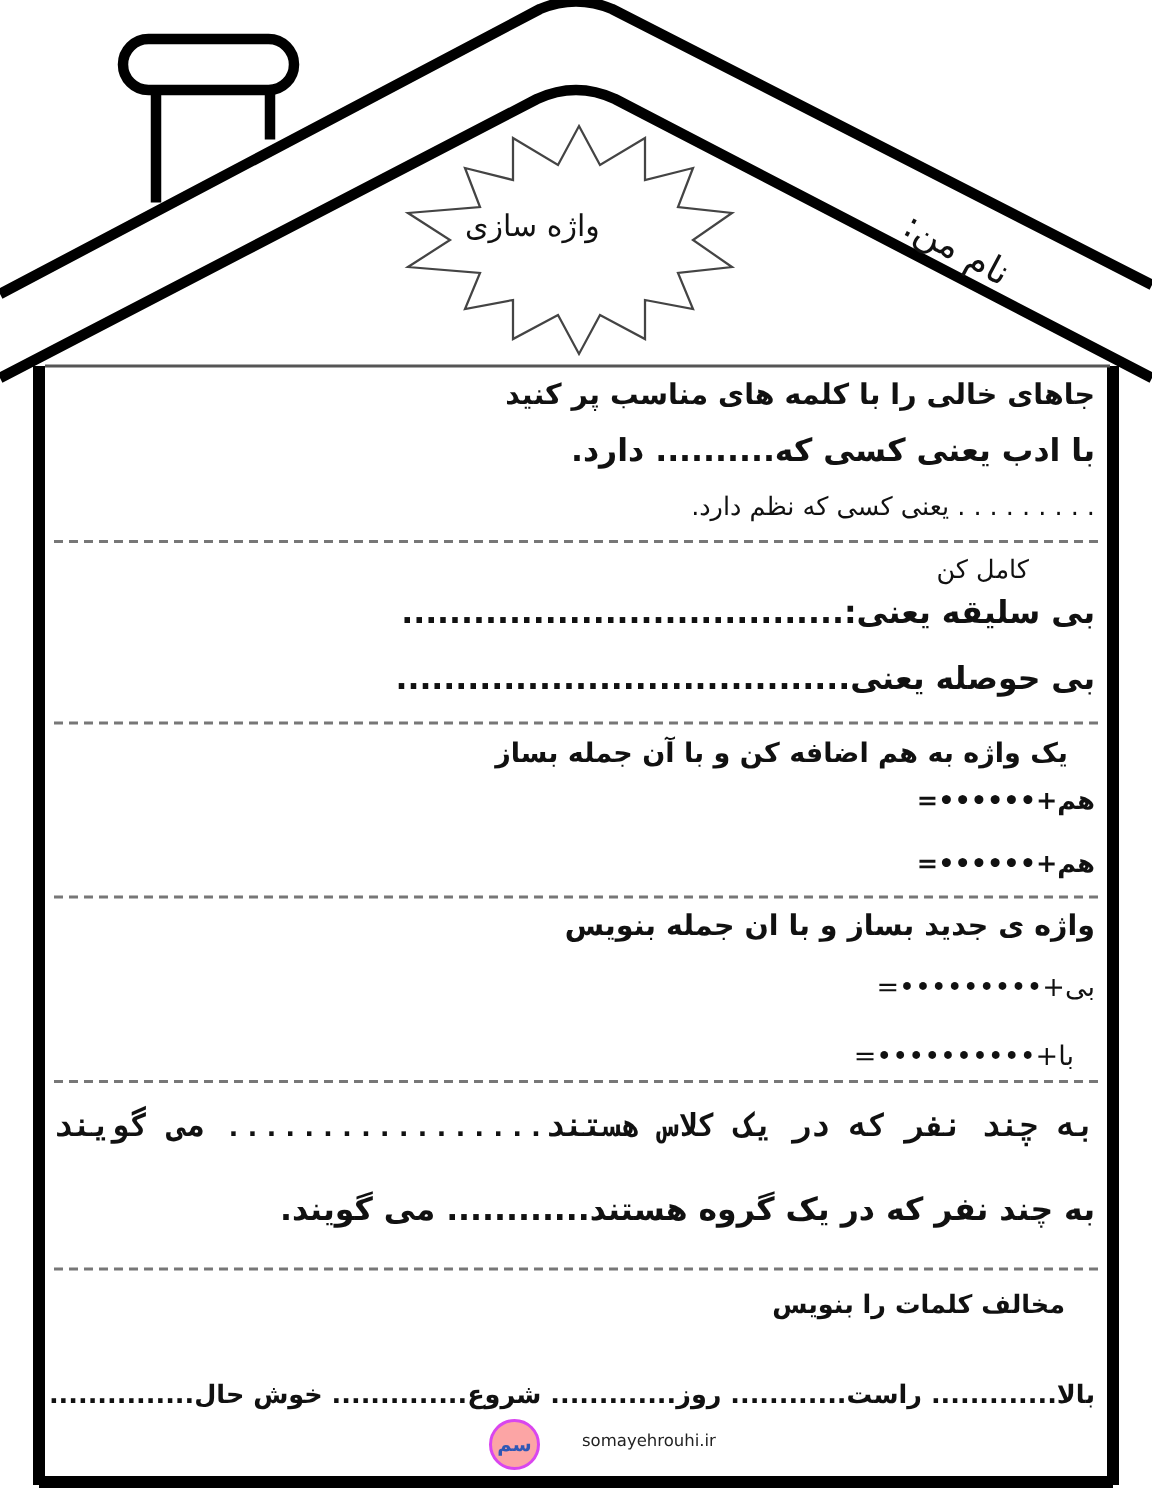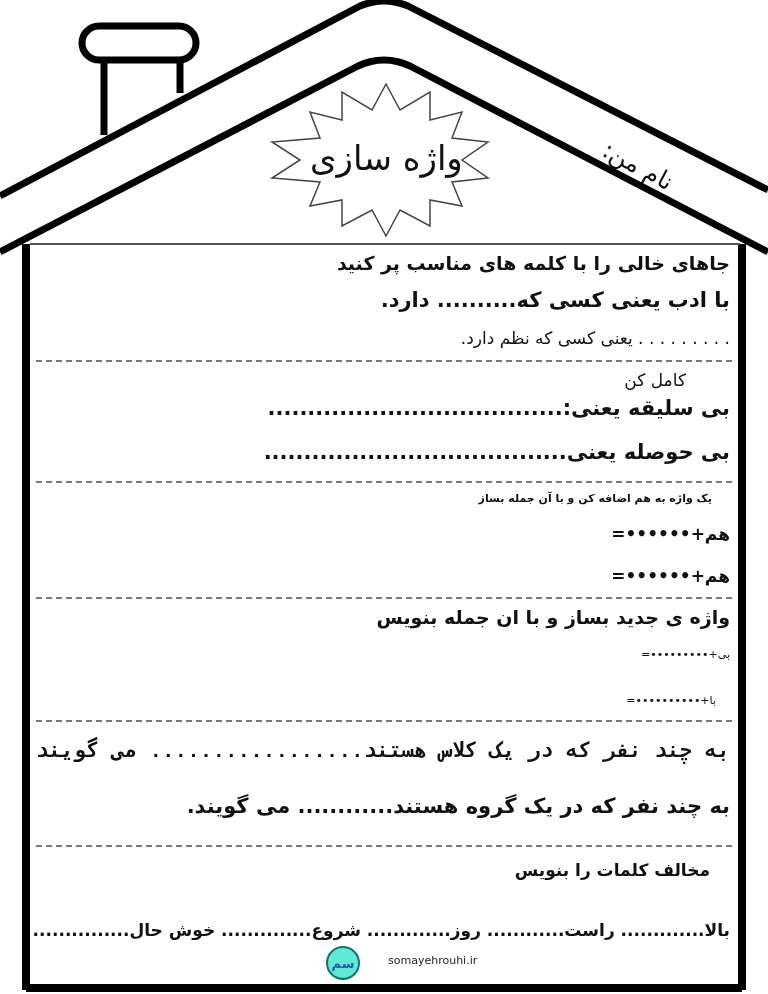--- a/index.html
+++ b/index.html
@@ -1,28 +1,28 @@
 <!DOCTYPE html>
 <html><head>
 <meta charset="utf-8">
 <style>
   html, body { margin:0; padding:0; background:#ffffff; }
   body { width:768px; height:994px; position:relative; overflow:hidden;
          font-family:"DejaVu Sans", sans-serif; color:#111; }
   svg.house { position:absolute; left:0; top:0; }
   .t { position:absolute; direction:rtl; white-space:nowrap; color:#111; }
-  .title { left:310px; top:138px; font-size:34px; font-family:"DejaVu Sans", sans-serif; direction:rtl; }
+  .title { left:310px; top:138px; font-size:20px; font-family:"DejaVu Sans", sans-serif; direction:rtl; }
   .name { left:600px; top:152px; font-size:24px; transform:rotate(28deg); transform-origin:center; }
   .dash { position:absolute; left:36px; right:36px; height:0; border-top:2px dashed #777; }
   .s-head { font-size:19px; font-weight:bold; }
   .s-big { font-size:21px; font-weight:bold; }
   .s-med { font-size:17px; }
-  .s-small { font-size:11px; }
+  .s-small { font-size:18px; }
   .logo { position:absolute; left:326px; top:946px; width:30px; height:30px; border-radius:50%;
-          border:2px solid #0f766e; background:#5eead4; display:flex; align-items:center; justify-content:center;
+          border:2px solid #d946ef; background:#fca5a5; display:flex; align-items:center; justify-content:center;
           color:#2f57b5; font-size:13px; font-weight:bold; }
   .site { position:absolute; left:360px; top:954px; font-size:11px; color:#222; direction:ltr;margin-left:28px; }
 </style>
 </head>
 <body>
 
 <svg class="house" width="768" height="994" viewBox="0 0 768 994">
 
   <rect x="82" y="26" width="114" height="34" rx="17" ry="17" fill="#fff" stroke="#000" stroke-width="7"></rect>
   <line x1="104" y1="60" x2="104" y2="135" stroke="#000" stroke-width="7"></line>

